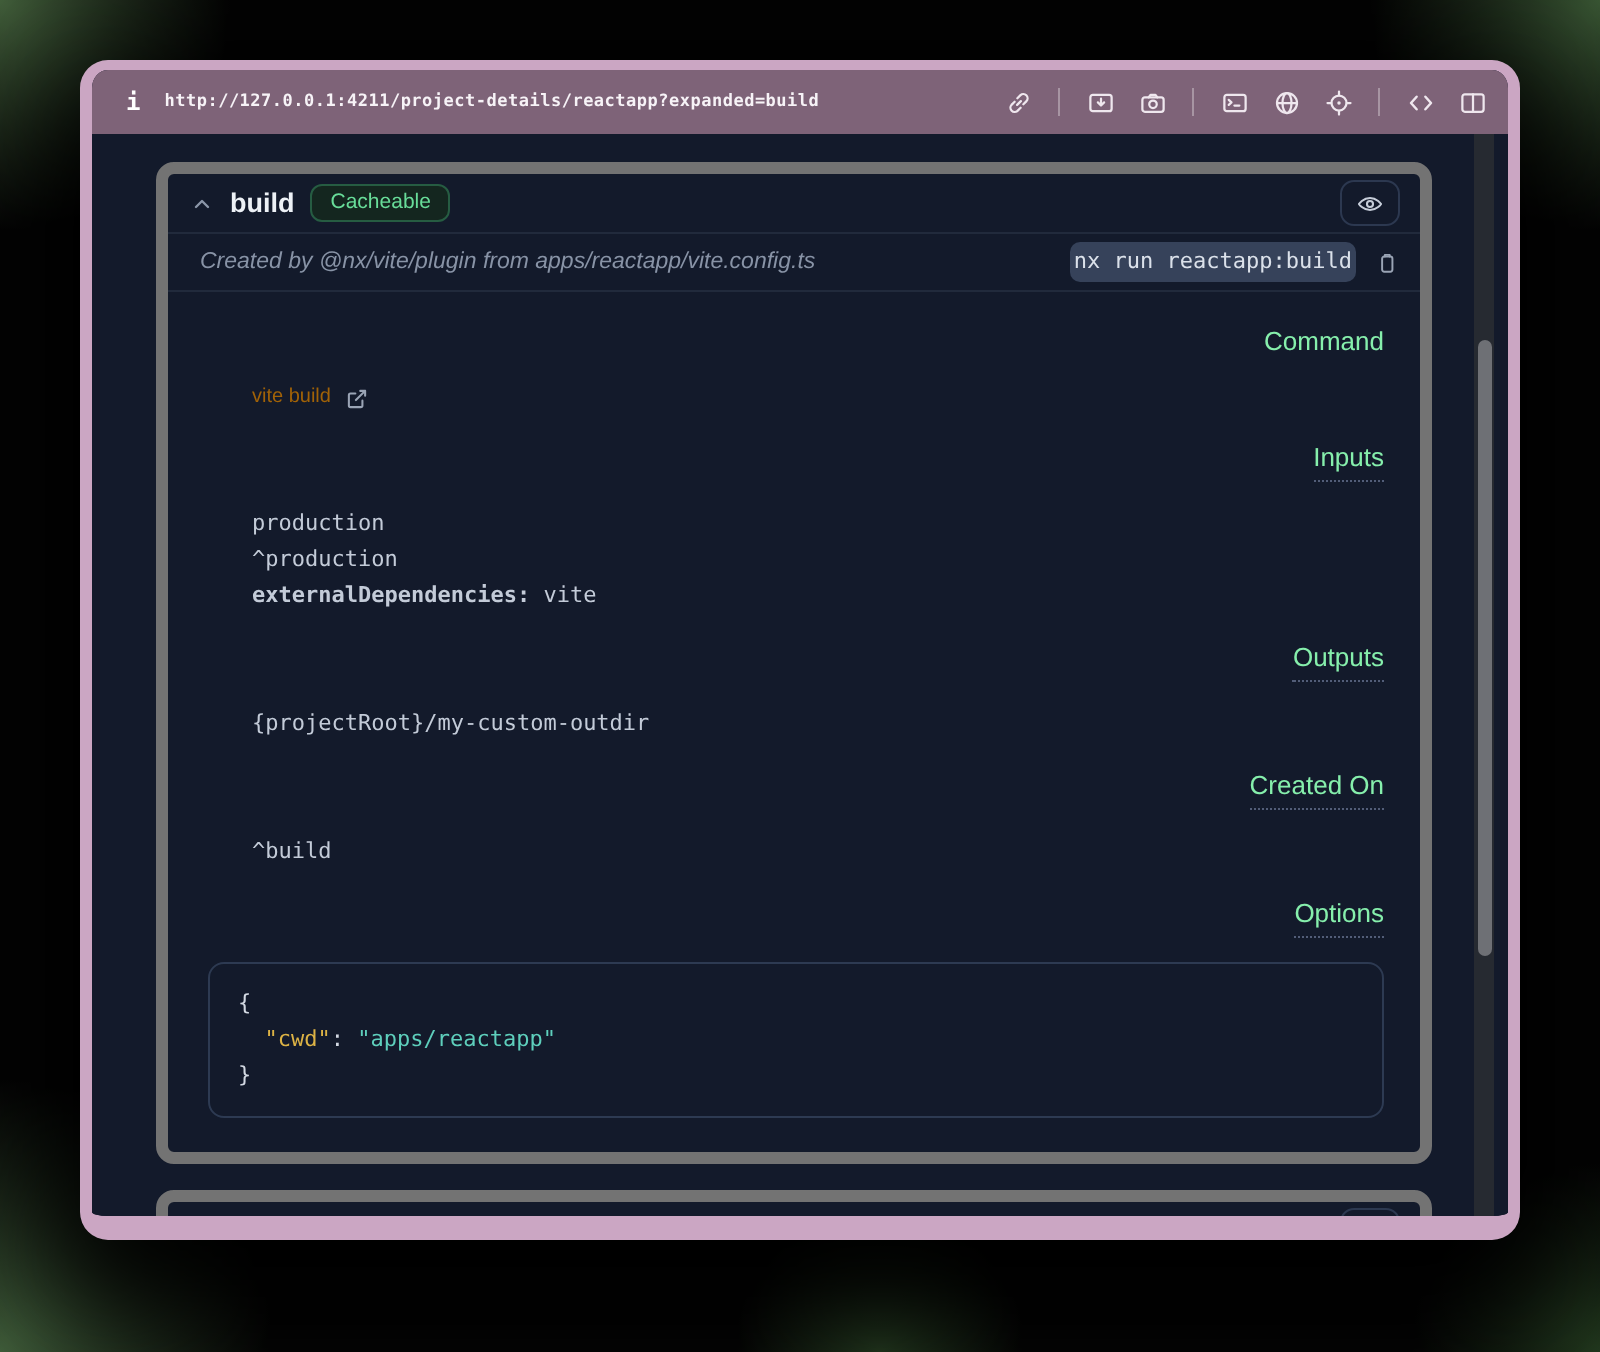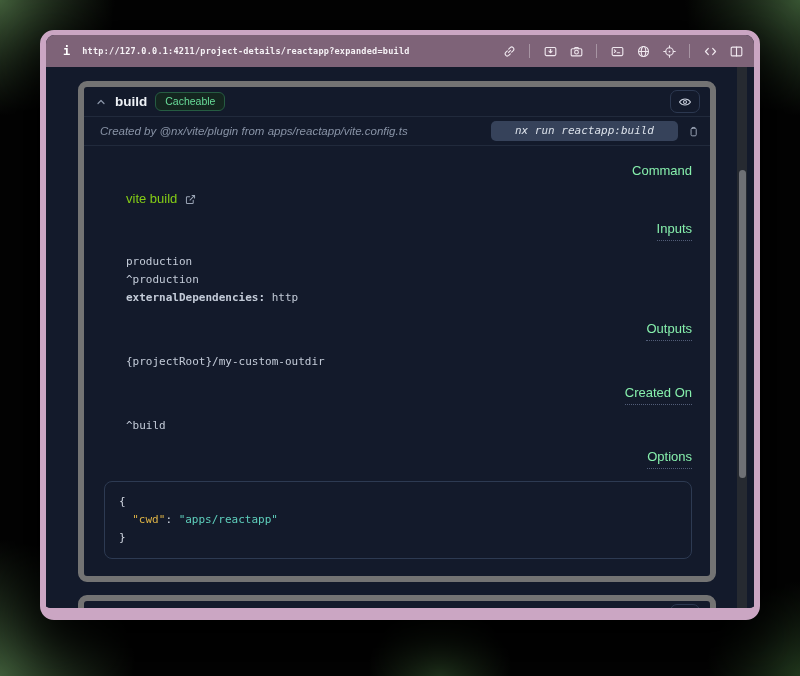--- a/index.html
+++ b/index.html
@@ -85,32 +85,32 @@
   .card-meta {
     display: flex; align-items: center; height: 28px;
     padding: 0 10px 0 16px;
   }
   .created-by { font-style: italic; font-size: 11.5px; color: #8893a6; }
   .run-chip {
     margin-left: auto;
     font-family: "DejaVu Sans Mono", monospace;
     font-size: 11px; color: #dbe1ea;
     background: #36425a; border-radius: 5px;
-    padding: 3px 24px 4px; line-height: 13px; font-style: italic;
+    padding: 3px 2px 4px; line-height: 13px;
   }
   .copy-btn { color: #9aa4b5; display: flex; margin-left: 9px; cursor: pointer; background: none; border: none; }
   .copy-btn svg { width: 13px; height: 13px; }
   .card-body { padding: 17px 18px 17px 20px; }
   .section-label { font-size: 13px; color: #86efac; line-height: 16px; margin-bottom: 12px; text-align: right; }
   .section-label .dotted {
     display: inline-block; padding-bottom: 3px;
     border-bottom: 1.5px dotted #525d78;
   }
   .section-content { margin: 0 0 14px 22px; }
-  .cmd-row { display: flex; align-items: center; gap: 7px; font-size: 13px; color: #84cc16; line-height: 16px; }
+  .cmd-row { display: flex; align-items: center; gap: 7px; font-size: 10px; color: #a16207; line-height: 16px; }
   .ext-link { color: #9aa4b5; display: flex; cursor: pointer; }
   .ext-link svg { width: 13px; height: 13px; }
   .mono-line {
     font-family: "DejaVu Sans Mono", monospace;
     font-size: 11px; color: #c3cbd8; line-height: 18px; white-space: pre;
   }
   .mono-line .kv-key { font-weight: 700; }
   .code-box {
     border: 1px solid #2d3a52; border-radius: 8px;
     padding: 11px 14px;
@@ -254,21 +254,21 @@
             </span>
           </div>
         </div>
 
         <div class="section-label">
           <span class="dotted">Inputs</span>
         </div>
         <div class="section-content">
           <div class="mono-line">production</div>
           <div class="mono-line">^production</div>
-          <div class="mono-line"><span class="kv-key">externalDependencies:</span><span> </span><span>http</span></div>
+          <div class="mono-line"><span class="kv-key">externalDependencies:</span><span> </span><span>vite</span></div>
         </div>
 
         <div class="section-label">
           <span class="dotted">Outputs</span>
         </div>
         <div class="section-content">
           <div class="mono-line">{projectRoot}/my-custom-outdir</div>
         </div>
 
         <div class="section-label">

